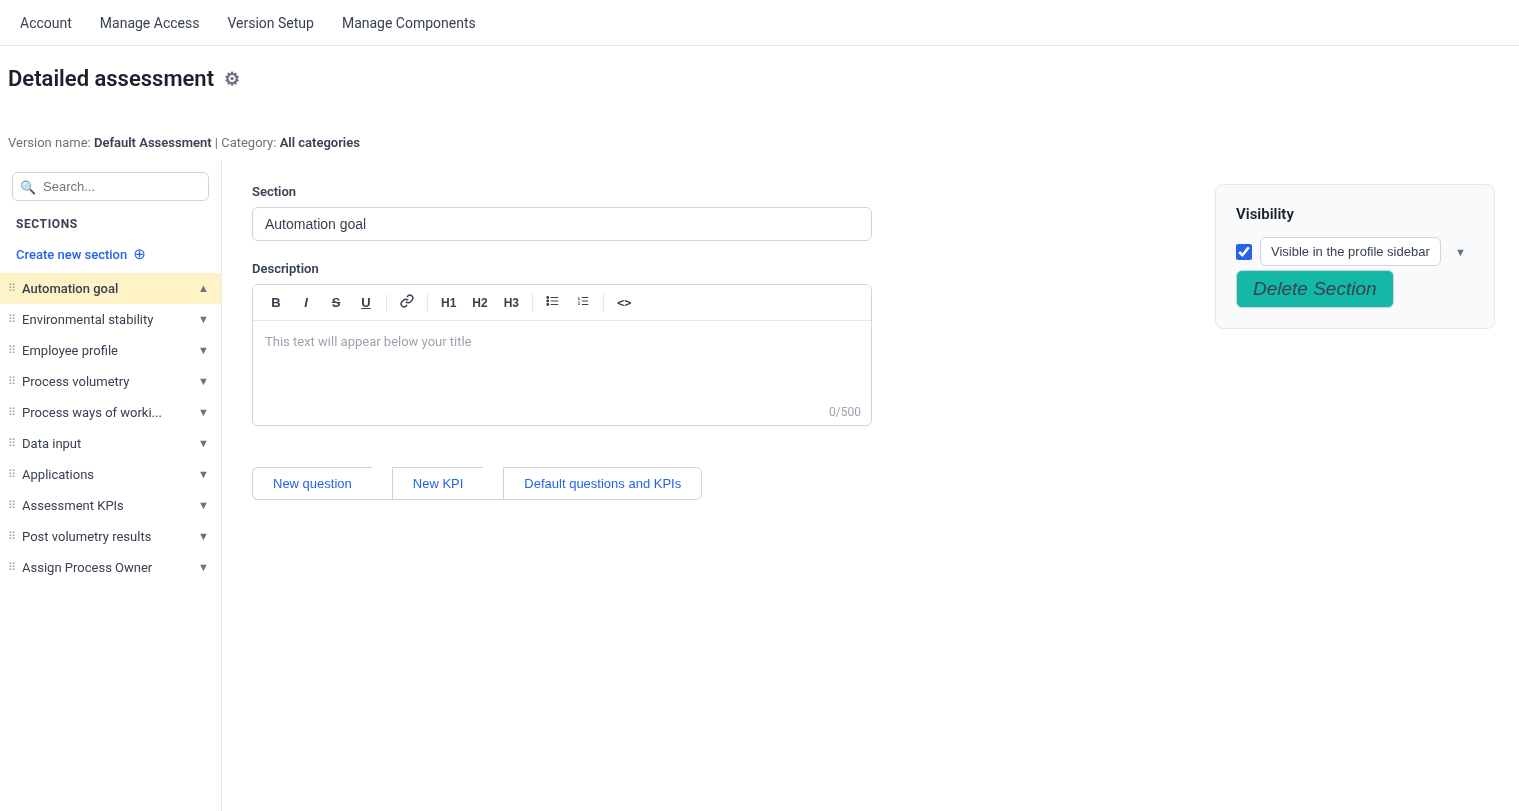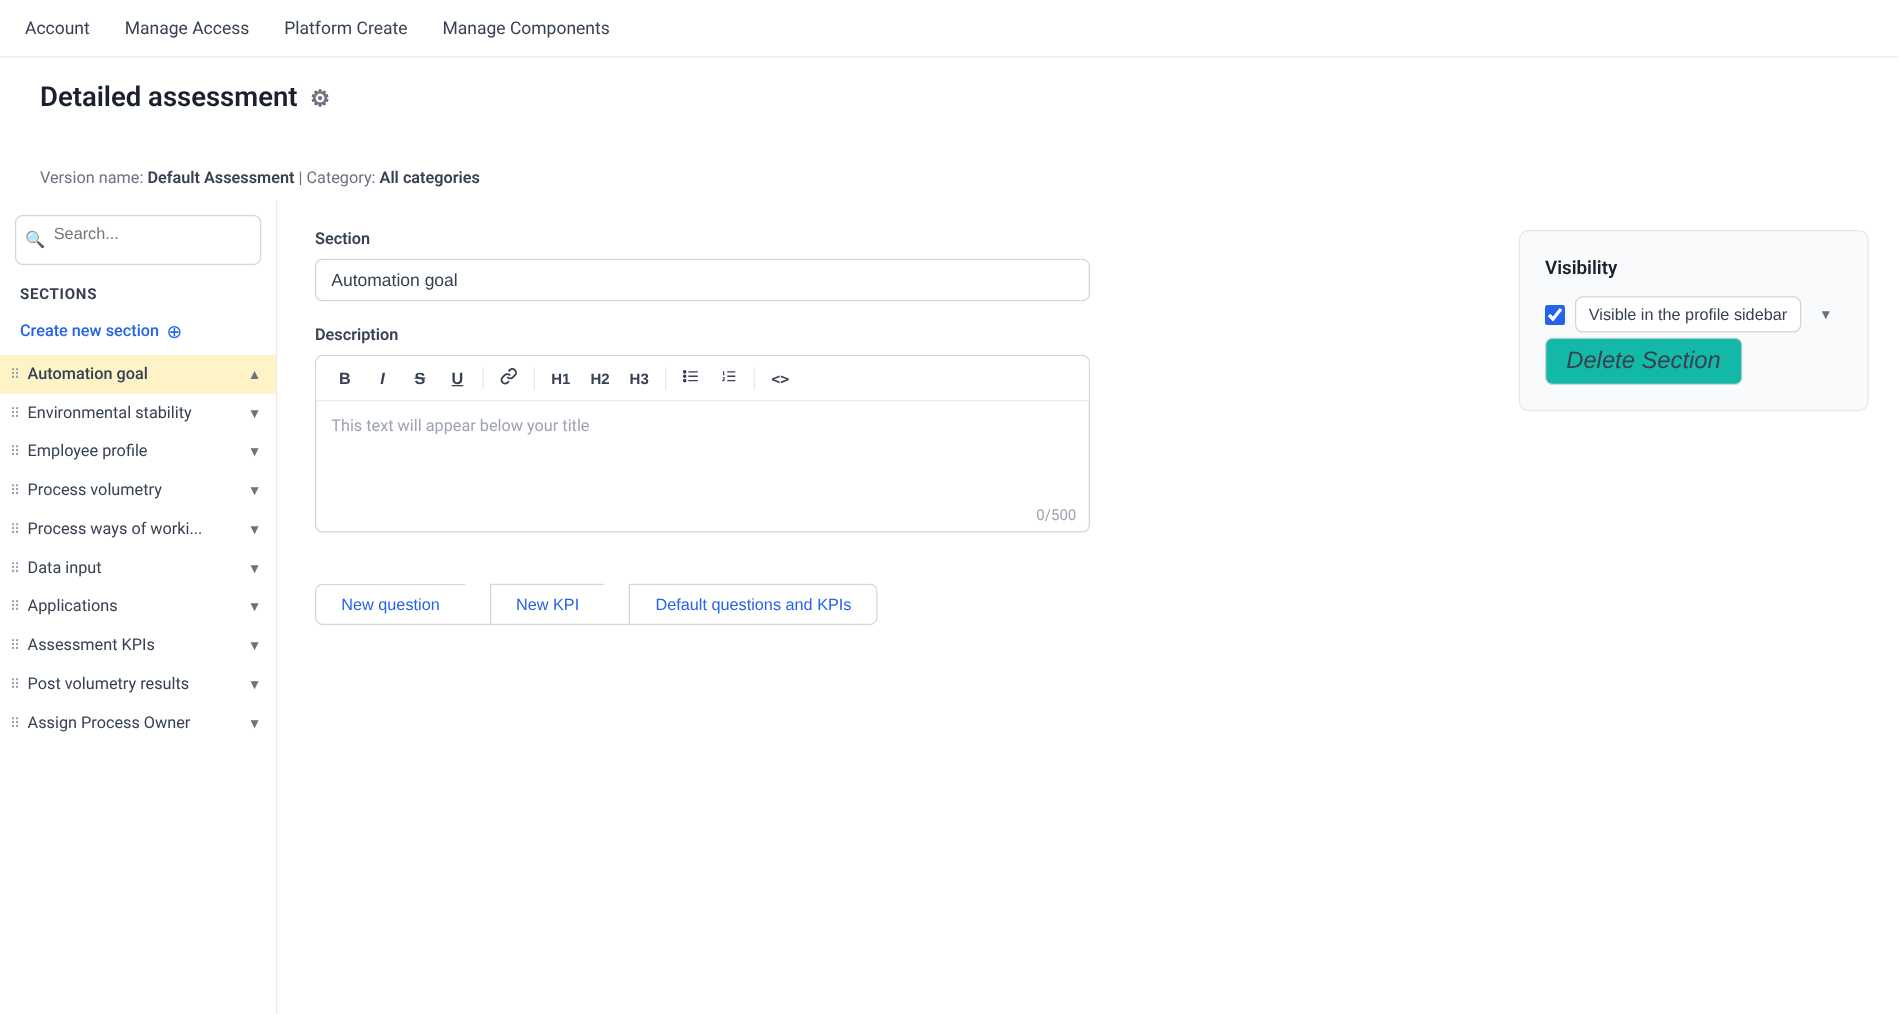--- a/index.html
+++ b/index.html
@@ -16,21 +16,21 @@
     }
     .top-nav a {
       color: #374151;
       text-decoration: none;
       margin-right: 28px;
       font-size: 14px;
     }
 
     
     .page-header {
-      padding: 20px 24px 10px 32px;
+      padding: 20px 24px 10px 8px;
     }
     .page-header-title {
       display: flex;
       align-items: center;
       gap: 10px;
       font-size: 22px;
       font-weight: 600;
       color: #1a202c;
       margin-bottom: 6px;
     }
@@ -51,21 +51,21 @@
       border-right: 1px solid #e5e7eb;
       padding: 12px 0;
       background: #fff;
       overflow-y: auto;
     }
     .sidebar-search {
       padding: 0 12px 12px 12px;
     }
     .sidebar-search input {
       width: 100%;
-      padding: 6px 10px 17px 30px;
+      padding: 6px 10px 6px 30px;
       border: 1px solid #d1d5db;
       border-radius: 6px;
       font-size: 13px;
       color: #374151;
       outline: none;
       background: #fff;
     }
     .sidebar-search-wrap {
       position: relative;
     }
@@ -303,21 +303,21 @@
       align-items: flex-start;
     }
     .content-main { flex: 1; }
   </style>
 </head>
 <body>
 
 <nav class="top-nav">
   <a>Account</a>
   <a>Manage Access</a>
-  <a>Platform Create</a>
+  <a>Version Setup</a>
   <a>Manage Components</a>
 </nav>
 
 <div class="page-header">
   <div class="page-header-title">
     <span>Detailed assessment</span>
     <span class="gear-icon">⚙</span>
   </div>
   <div class="page-header-meta">
     <span>Version name:</span>

